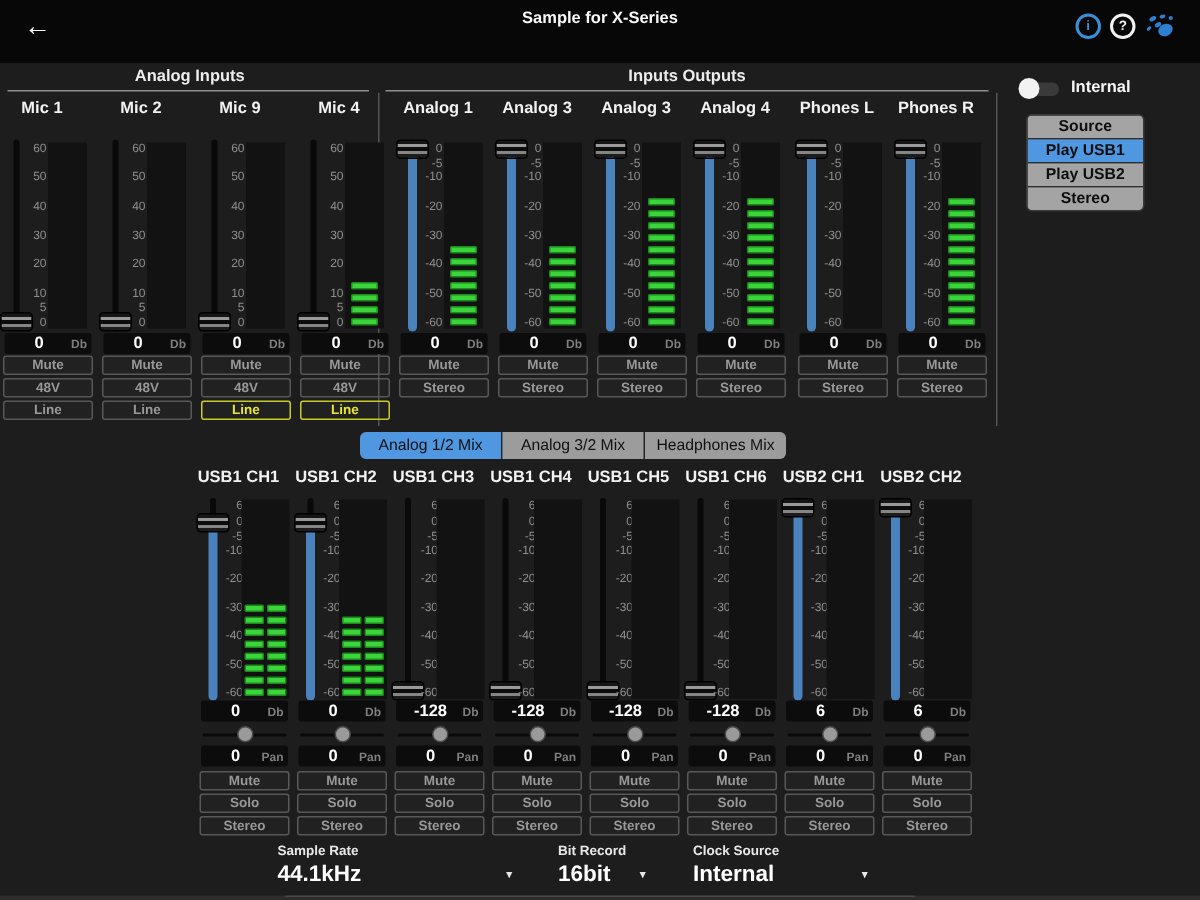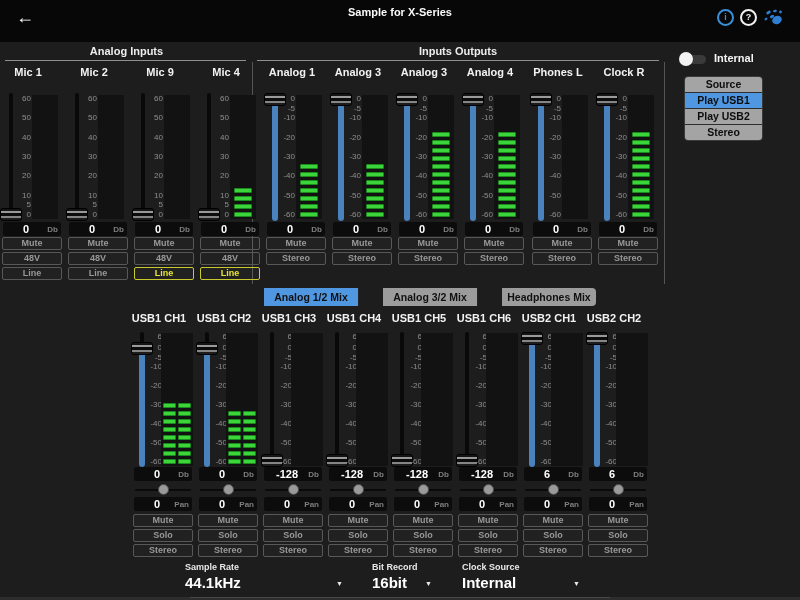--- a/index.html
+++ b/index.html
@@ -29,22 +29,22 @@
   .toggle-knob{position:absolute;left:679px;top:52px;width:14px;height:14px;border-radius:50%;background:#f2f2f2;}
   .toggle-label{position:absolute;left:714px;top:52px;font-size:11px;font-weight:bold;color:#f5f5f5;}
   
   #transport{position:absolute;left:684px;top:76px;width:77px;border-radius:4px;overflow:hidden;border:1px solid #3a3a3a;}
   .tbtn{height:15px;background:#a4a4a4;color:#0e0e0e;font-size:10.5px;font-weight:bold;text-align:center;
         line-height:15px;border-bottom:1px solid #2e2e2e;cursor:pointer;}
   .tbtn:last-child{border-bottom:none;}
   .tbtn.active{background:#4f97e0;}
   
   #tabs{position:absolute;left:240px;top:288px;height:18px;display:flex;border-radius:4px;overflow:hidden;}
-  .tab{width:94px;height:28px;background:#9c9c9c;color:#101010;font-weight:bold;font-size:10.5px;text-align:center;
-       line-height:18px;border-right:1px solid #242424;cursor:pointer;white-space:nowrap;margin-left:24px;}
+  .tab{width:94px;height:28px;background:#9c9c9c;color:#101010;font-weight:normal;font-size:10.5px;text-align:center;
+       line-height:18px;border-right:1px solid #242424;cursor:pointer;white-space:nowrap;}
   .tab:last-child{border-right:none;}
   .tab.active{background:#4f97e0;}
   
   .strip{position:absolute;width:64px;}
   .strip-title{position:absolute;top:0;left:-8px;right:0;text-align:center;font-size:11px;font-weight:bold;
                color:#f2f2f2;white-space:nowrap;}
   .fader{position:absolute;left:0;width:22px;}
   .fader-track{position:absolute;left:9px;top:0;width:4px;height:100%;background:#090909;border-radius:2px;}
   .fader-fill{position:absolute;left:8px;width:6px;background:#4a82bd;border-radius:3px;}
   .fader-handle{position:absolute;left:0;width:22px;height:13px;border-radius:3px;box-sizing:border-box;
@@ -377,21 +377,21 @@
       </div>
       <div class="meter" style="left: 32px; top: 29px; width: 26px; height: 124px;"></div>
       <div class="vbox" style="top: 156px;">
         <div class="num">0</div>
         <div class="unit">Db</div>
       </div>
       <div class="cbtn" style="top: 171px;">Mute</div>
       <div class="cbtn" style="top: 186px;">Stereo</div>
     </div>
     <div class="strip" style="left: 596px; top: 66px; height: 215px;">
-      <div class="strip-title">Clock R</div>
+      <div class="strip-title">Phones R</div>
       <div class="fader" style="top: 27px; height: 128px;">
         <div class="fader-track"></div>
         <div class="fader-fill" style="top: 10px; height: 118px;"></div>
         <div class="fader-handle" style="top: 0px;"></div>
       </div>
       <div class="scale" style="top: 29px; height: 124px;">
         <span style="top: 0px;">0</span>
         <span style="top: 10px;">-5</span>
         <span style="top: 19px;">-10</span>
         <span style="top: 39px;">-20</span>

